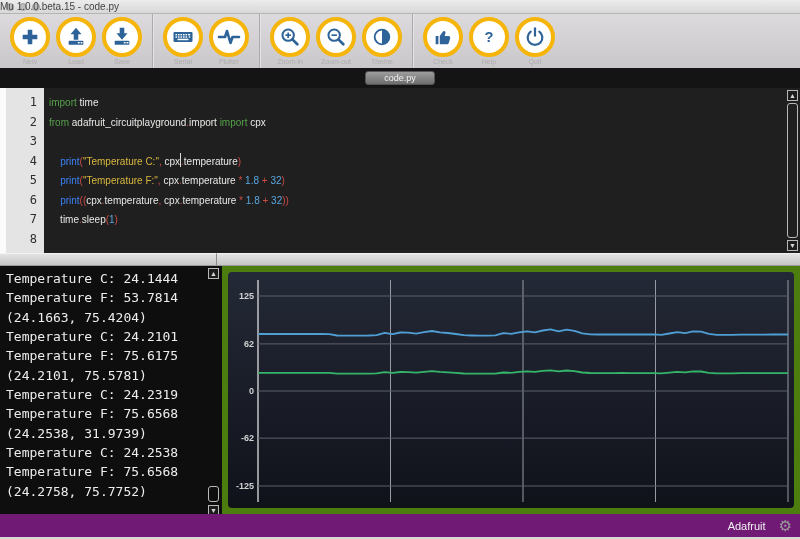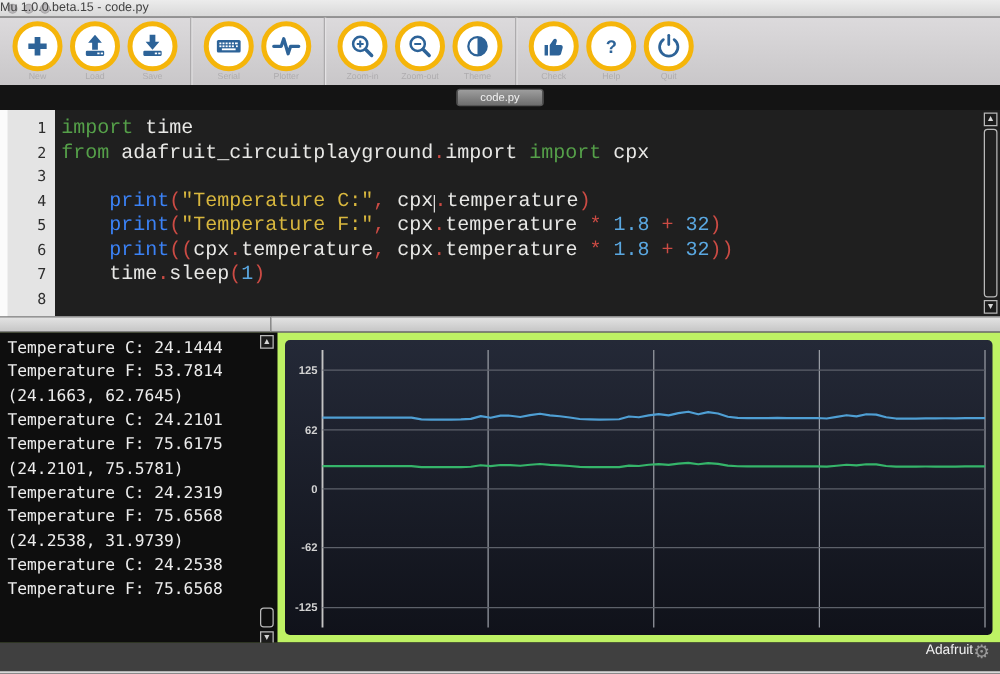--- a/index.html
+++ b/index.html
@@ -23,21 +23,21 @@
 
   
   .tabstrip { height:20px; background:#141414; display:flex; justify-content:center; align-items:center; }
   .tab { min-width:70px; height:14px; background:linear-gradient(#9d9d9d,#6e6e6e); border:1px solid #555; border-radius:3px; color:#f2f2f2; font-size:9px; display:flex; align-items:center; justify-content:center; }
 
   
   .editor { position:relative; height:165px; background:#1f1f1f; overflow:hidden; }
   .gutter { position:absolute; left:0; top:0; bottom:0; width:44px; background:#e4e4e4; border-left:6px solid #fbfbfb; padding-top:5px; }
   .gutter .ln { font-family:"DejaVu Sans Mono", monospace; font-size:12px; line-height:19.55px; color:#2e2e2e; text-align:right; padding-right:7px; }
   .code { position:absolute; left:44px; top:0; right:16px; bottom:0; padding:5px 0 0 5px; }
-  .code .cl { font-family:Liberation Mono, monospace; font-size:16px; line-height:19.55px; white-space:pre; }
+  .code .cl { font-family:Liberation Sans, sans-serif; font-size:10px; line-height:19.55px; white-space:pre; }
   .tk-kw  { color:#55a049; }
   .tk-txt { color:#e8e8e6; }
   .tk-fn  { color:#3b82f6; }
   .tk-str { color:#d8b73e; }
   .tk-op  { color:#cc4b44; }
   .tk-num { color:#5aa7e0; }
   .caret { display:inline-block; width:1px; height:14px; background:#dadada; vertical-align:text-bottom; }
 
   
   .sb-box { position:absolute; width:11px; height:11px; border:1px solid #b9b9b9; color:#d6d6d6; font-size:7px; line-height:9px; text-align:center; background:#1c1c1c; }
@@ -47,35 +47,35 @@
   .ed-scroll .thumb { top:13px; height:135px; right:0; }
   .ed-scroll .down { bottom:0; right:0; }
 
   
   .splitter { height:13px; display:flex; }
   .splitter .seg { background:linear-gradient(#e3e3e3,#c6c6c6); border-top:1px solid #f2f2f2; border-bottom:1px solid #9a9a9a; }
   .splitter .seg.left { width:217px; border-right:1px solid #8a8a8a; }
   .splitter .seg.right { flex:1; }
 
   
-  .bottom { height:248px; display:flex; background:#bef264; }
+  .bottom { height:248px; display:flex; background:#4d7c0f; }
   .console { position:relative; width:222px; background:#0e0e0e; padding:3px 6px; overflow:hidden; }
   .console .con-line { font-family:"DejaVu Sans Mono", monospace; font-size:13px; line-height:19.35px; color:#ededed; white-space:pre; }
   .con-scroll { position:absolute; right:3px; top:2px; bottom:2px; width:12px; }
   .con-scroll .up { top:0; right:0; }
   .con-scroll .thumb { top:218px; height:16px; right:0; }
   .con-scroll .down { top:237px; right:0; }
 
   .plotter { flex:1; position:relative; padding:6px; }
   .plot-panel { width:100%; height:100%; border-radius:4px; background:linear-gradient(#242937,#10121a); position:relative; }
   .plot-panel svg { position:absolute; inset:0; width:100%; height:100%; }
   .ytick { font-family:"Liberation Sans", sans-serif; font-size:9px; font-weight:bold; fill:#d2d2d2; }
 
   
-  .statusbar { height:25px; background:#404040; display:flex; justify-content:flex-end; gap:0; padding-right:8px; border-bottom:2px solid #d8d8d8; }
+  .statusbar { height:25px; background:#701a75; display:flex; align-items:center; justify-content:flex-end; gap:13px; padding-right:8px; border-bottom:2px solid #d8d8d8; }
   .mode-label { color:#f0f0f0; font-size:11px; }
   .gear { color:#9a9a9a; font-size:15px; line-height:15px; cursor:pointer; }
 </style>
 </head>
 <body>
 
 <div class="window">
 
   <div class="titlebar">
     <div class="lights">
@@ -250,29 +250,30 @@
   <div class="splitter">
     <div class="seg left"></div>
     <div class="seg right"></div>
   </div>
 
   <div class="bottom">
     <div class="console">
       <div id="console-lines">
           <div class="con-line">Temperature C: 24.1444</div>
           <div class="con-line">Temperature F: 53.7814</div>
-          <div class="con-line">(24.1663, 62.7645)</div>
+          <div class="con-line">(24.1663, 75.4204)</div>
           <div class="con-line">Temperature C: 24.2101</div>
           <div class="con-line">Temperature F: 75.6175</div>
           <div class="con-line">(24.2101, 75.5781)</div>
           <div class="con-line">Temperature C: 24.2319</div>
           <div class="con-line">Temperature F: 75.6568</div>
           <div class="con-line">(24.2538, 31.9739)</div>
           <div class="con-line">Temperature C: 24.2538</div>
           <div class="con-line">Temperature F: 75.6568</div>
+          <div class="con-line">(24.2758, 75.7752)</div>
         </div>
       <div class="con-scroll">
         <div class="sb-box up">▲</div>
         <div class="sb-thumb thumb"></div>
         <div class="sb-box down">▼</div>
       </div>
     </div>
     <div class="plotter">
       <div class="plot-panel">
         <svg id="plot-svg" viewBox="0 0 566 236" preserveAspectRatio="none">

